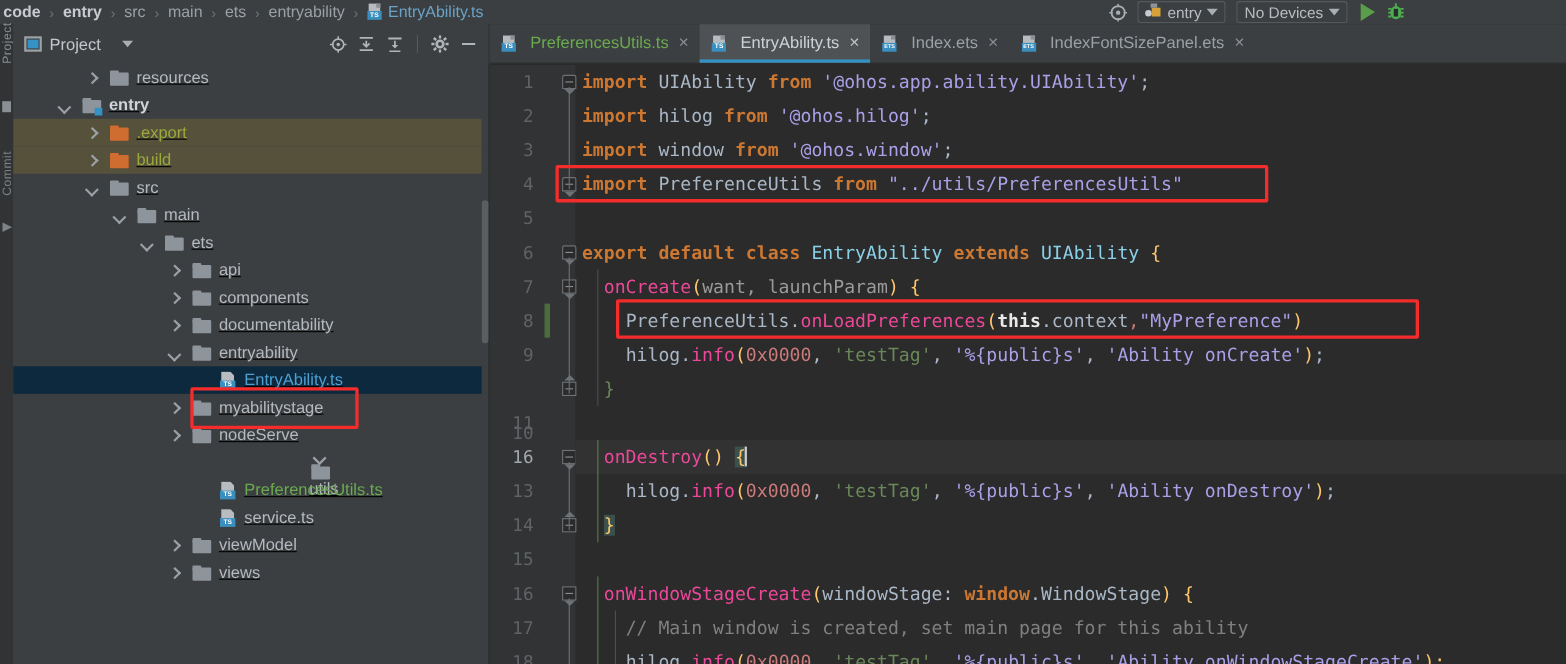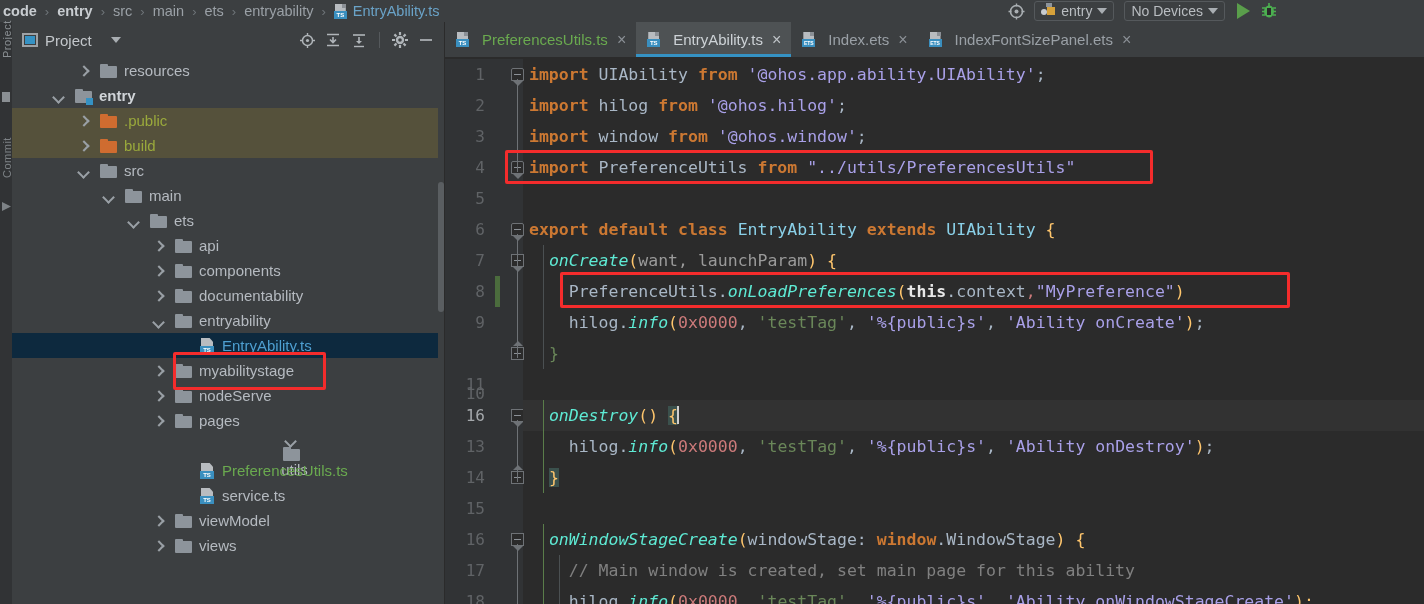--- a/index.html
+++ b/index.html
@@ -105,21 +105,21 @@
   .proj-title { color: #c3c7cb; font-size: 15px; }
   .proj-caret {
     width:0;height:0;border-left:5px solid transparent;border-right:5px solid transparent;
     border-top:6px solid #a9aeb2; margin-left: 12px;
   }
   .proj-actions { margin-left:auto; display:flex; align-items:center; gap:2px; }
   .pa { width: 24px; height: 24px; display:flex; align-items:center; justify-content:center; color:#b0b5b9; }
   .pa-sep { width:1px; height:16px; background:#55595c; margin: 0 6px; }
 
   
-  .tree { position:absolute; left:0; top:36px; right:6px; bottom:0; overflow:hidden; }
+  .tree { position:absolute; left:0; top:36px; right:6px; bottom:0; overflow:hidden;text-decoration:underline; }
   .trow {
     position: relative; height: 25px; display: flex; align-items: center;
     font-size: 15px; color: #b5bac0; white-space: nowrap;
   }
   .trow.hl-olive { background: #55513b; }
   .trow.hl-sel   { background: #0d293e; }
   .arrow {
     width: 14px; height: 14px; position: relative; flex: 0 0 auto;
   }
   .arrow.right::before {
@@ -231,21 +231,21 @@
     border-top:5px solid #6e7276;
   }
   .changebar { position:absolute; left:50px; width:5px; background:#4b6c3d; }
   .indentline { position:absolute; width:1px; background:#4b5052; }
 
   
   .kw   { color:#cc7832; font-weight:bold; }  
   .id   { color:#a9b7c6; }
   .str  { color:#a9a0e8; }
   .strq { color:#6a8759; }
-  .meth { color:#5eead4;font-style:italic; }
+  .meth { color:#ec4899; }
   .cls  { color:#8ad0e8; }
   .num  { color:#cc7a7a; }
   .punc { color:#a9b7c6; }
   .brace{ color:#ffc66d; }
   .param{ color:#9a9a9a; }
   .comment { color:#808080; font-style:normal; }
   .this { color:#e8e8e8; font-weight:bold; }
   .greenp { color:#6a8759; }
 
   .bracehl { background:#3b514d; color:#ffc66d; }
@@ -386,21 +386,21 @@
             <span class="mark"></span>
           </span>
           <span class="tlabel bold">entry</span>
         </div>
         <div class="trow hl-olive" style="padding-left: 64px;">
           <span class="arrow right" style="margin-right: 10px;"></span>
           <span class="folder orange">
             <span class="tab"></span>
             <span class="body"></span>
           </span>
-          <span class="tlabel olive">.public</span>
+          <span class="tlabel olive">.export</span>
         </div>
         <div class="trow hl-olive" style="padding-left: 64px;">
           <span class="arrow right" style="margin-right: 10px;"></span>
           <span class="folder orange">
             <span class="tab"></span>
             <span class="body"></span>
           </span>
           <span class="tlabel olive">build</span>
         </div>
         <div class="trow" style="padding-left: 64px;">
@@ -475,28 +475,20 @@
           </span>
           <span class="tlabel">myabilitystage</span>
         </div>
         <div class="trow" style="padding-left: 139px;">
           <span class="arrow right" style="margin-right: 10px;"></span>
           <span class="folder">
             <span class="tab"></span>
             <span class="body"></span>
           </span>
           <span class="tlabel">nodeServe</span>
-        </div>
-        <div class="trow" style="padding-left: 139px;">
-          <span class="arrow right" style="margin-right: 10px;"></span>
-          <span class="folder">
-            <span class="tab"></span>
-            <span class="body"></span>
-          </span>
-          <span class="tlabel">pages</span>
         </div>
         <div class="trow" style="padding-left: 139px; flex-direction: column;">
           <span class="arrow down" style="margin-right: 10px;"></span>
           <span class="folder">
             <span class="tab"></span>
             <span class="body"></span>
           </span>
           <span class="tlabel">utils</span>
         </div>
         <div class="trow" style="padding-left: 164px;">

